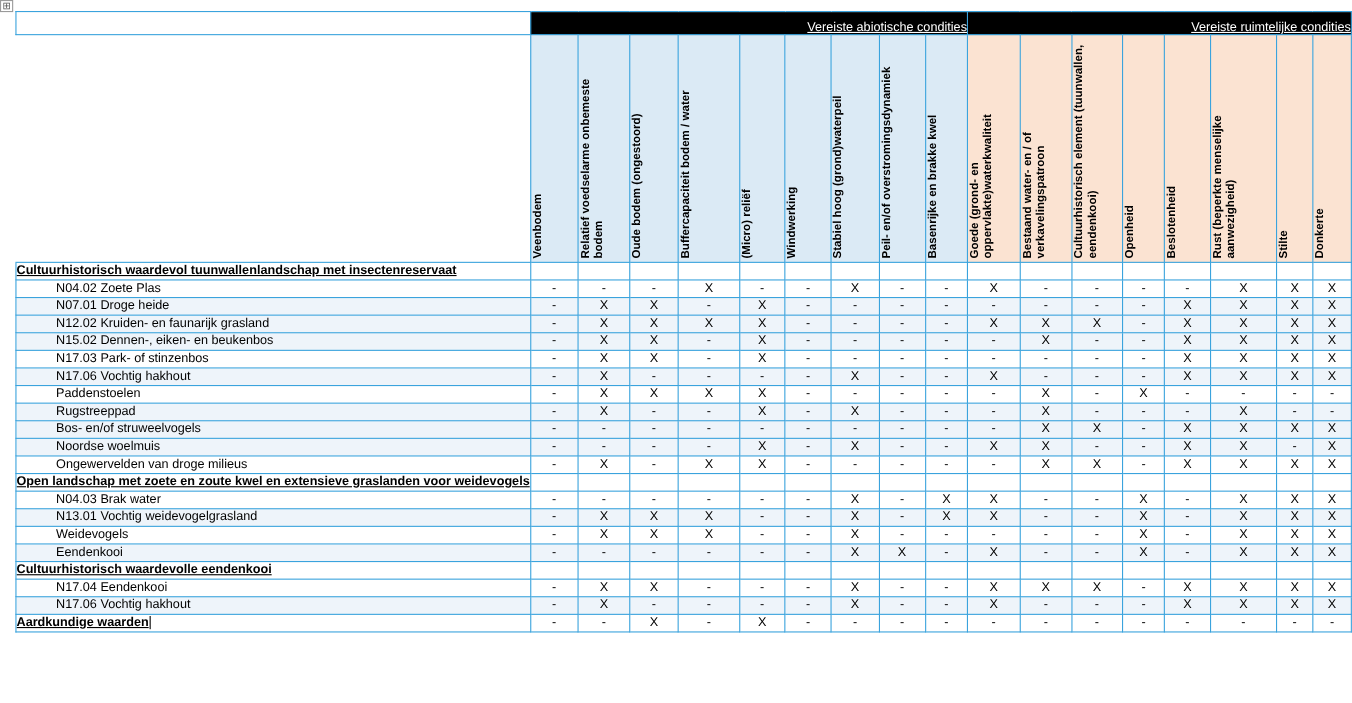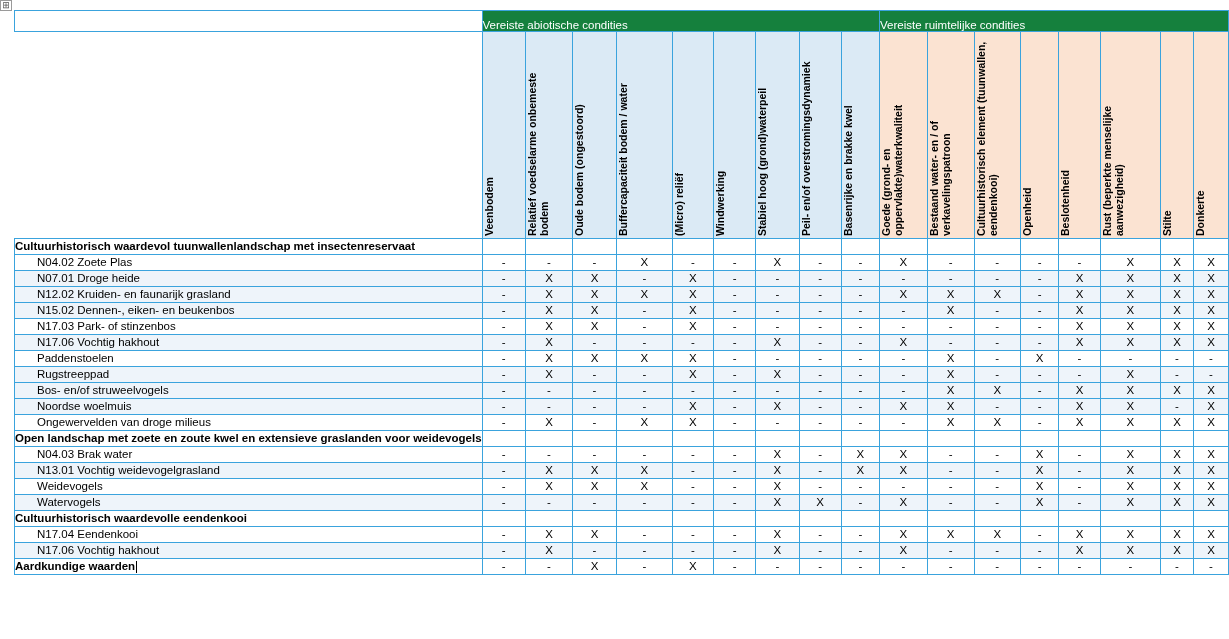--- a/index.html
+++ b/index.html
@@ -45,27 +45,28 @@
   table.grid td, table.grid th {
     border: 1px solid #3aa3dd;
     padding: 0;
     margin: 0;
     vertical-align: bottom;
     font-weight: normal;
   }
   
   .group-head {
     height: 20px;
-    background: #15803d;
+    background: #000000;
     color: #ffffff;
     font-size: 11.5px;
     font-weight: bold;
-    text-align: left;
+    text-align: right;
     vertical-align: middle;
     border: 1px solid #1a86c8;
+    text-decoration: underline;
   }
   .group-blank {
     background: #ffffff;
     border: 1px solid #ffffff;
   }
   
   .vhead {
     height: 206px;
     text-align: left;
     vertical-align: bottom;
@@ -89,22 +90,22 @@
   .rowlabel {
     text-align: left;
     padding-left: 4px;
     font-size: 11.5px;
     height: 15px;
     line-height: 15px;
     vertical-align: middle;
     white-space: nowrap;
     overflow: hidden;
   }
-  .rowlabel.indent { padding-left: 22px; }
-  .rowlabel.section { font-weight: bold; }
+  .rowlabel.indent { padding-left: 36px; }
+  .rowlabel.section { font-weight: bold; text-decoration: underline; }
   .cell {
     text-align: center;
     font-size: 11.5px;
     height: 15px;
     line-height: 15px;
     vertical-align: middle;
   }
   tr.section-row td { background: #ffffff; }
   tr.data-row td { background: #ffffff; }
   tr.data-row.shade td { background: #eef4fa; }
@@ -490,21 +491,21 @@
           <td class="cell">-</td>
           <td class="cell">-</td>
           <td class="cell">-</td>
           <td class="cell">X</td>
           <td class="cell">-</td>
           <td class="cell">X</td>
           <td class="cell">X</td>
           <td class="cell">X</td>
         </tr>
         <tr class="data-row shade">
-          <td class="rowlabel indent">Watervogels</td>
+          <td class="rowlabel indent">Eendenkooi</td>
           <td class="cell">-</td>
           <td class="cell">-</td>
           <td class="cell">-</td>
           <td class="cell">-</td>
           <td class="cell">-</td>
           <td class="cell">-</td>
           <td class="cell">X</td>
           <td class="cell">X</td>
           <td class="cell">-</td>
           <td class="cell">X</td>

